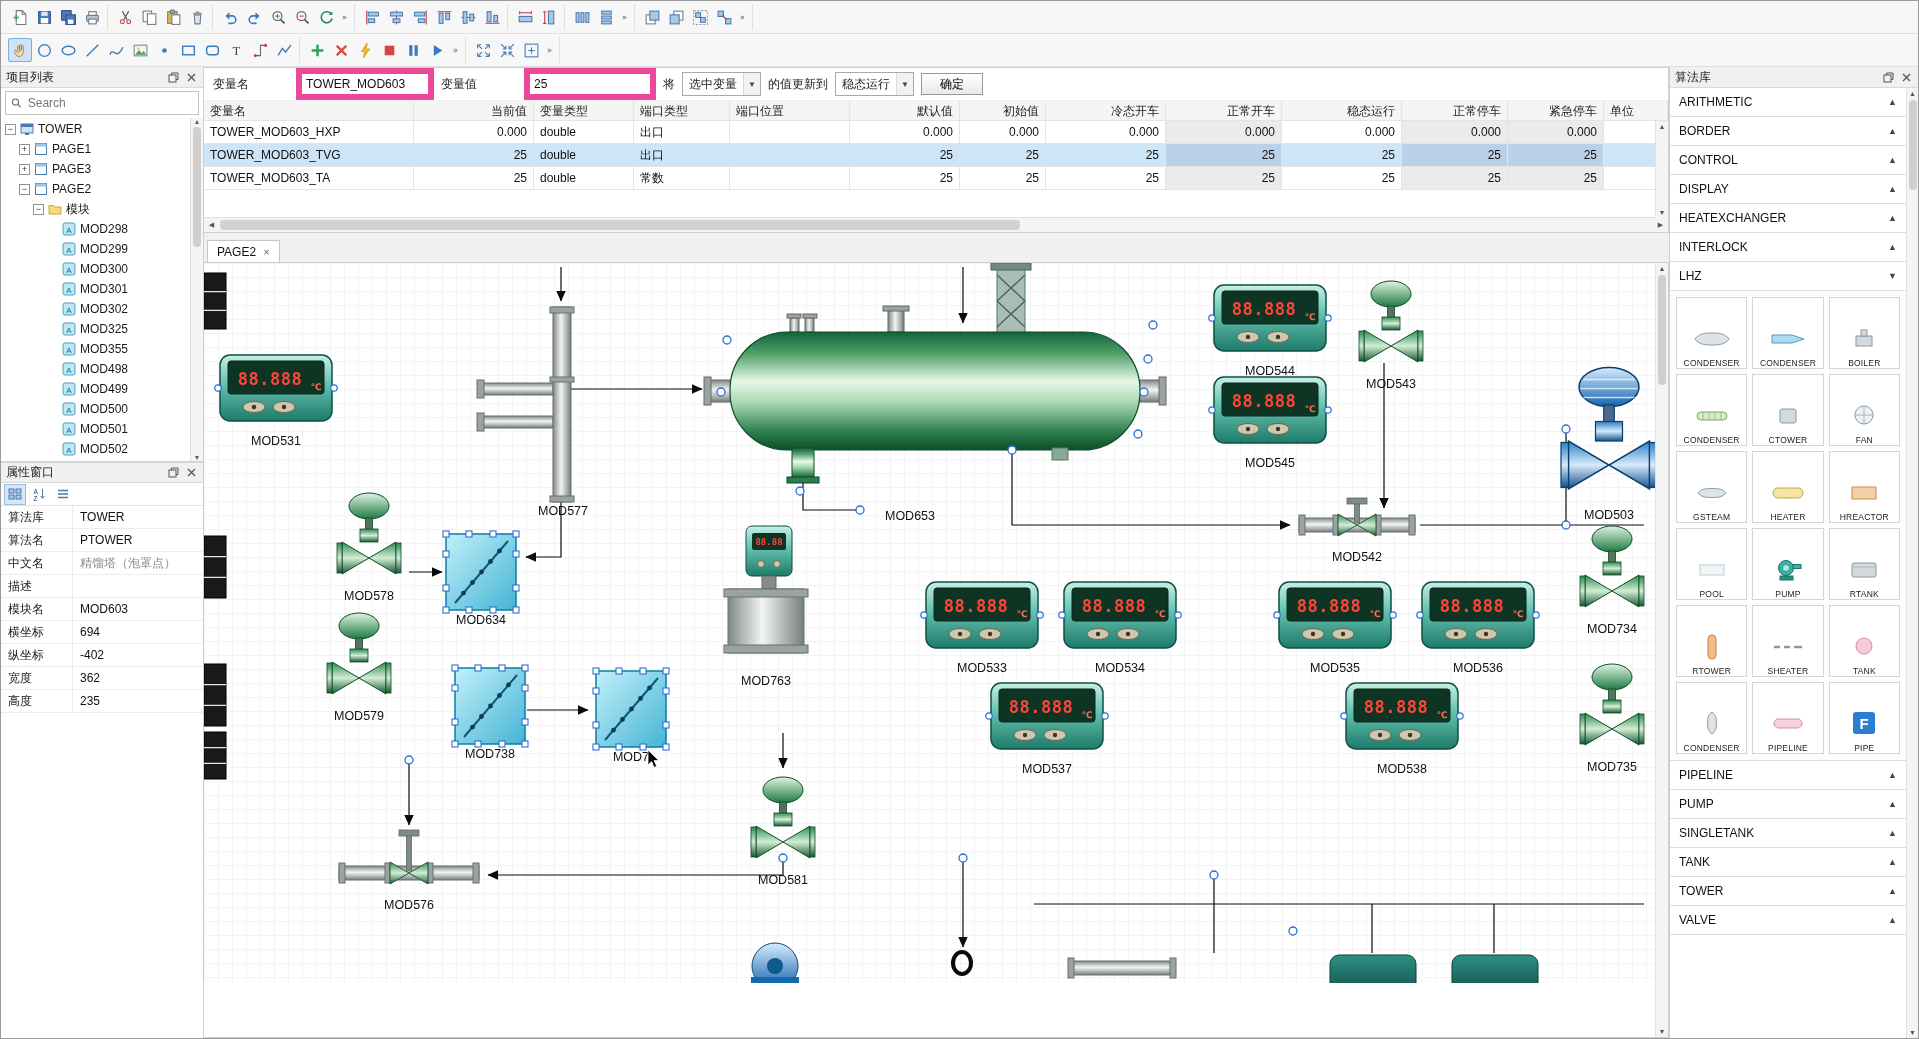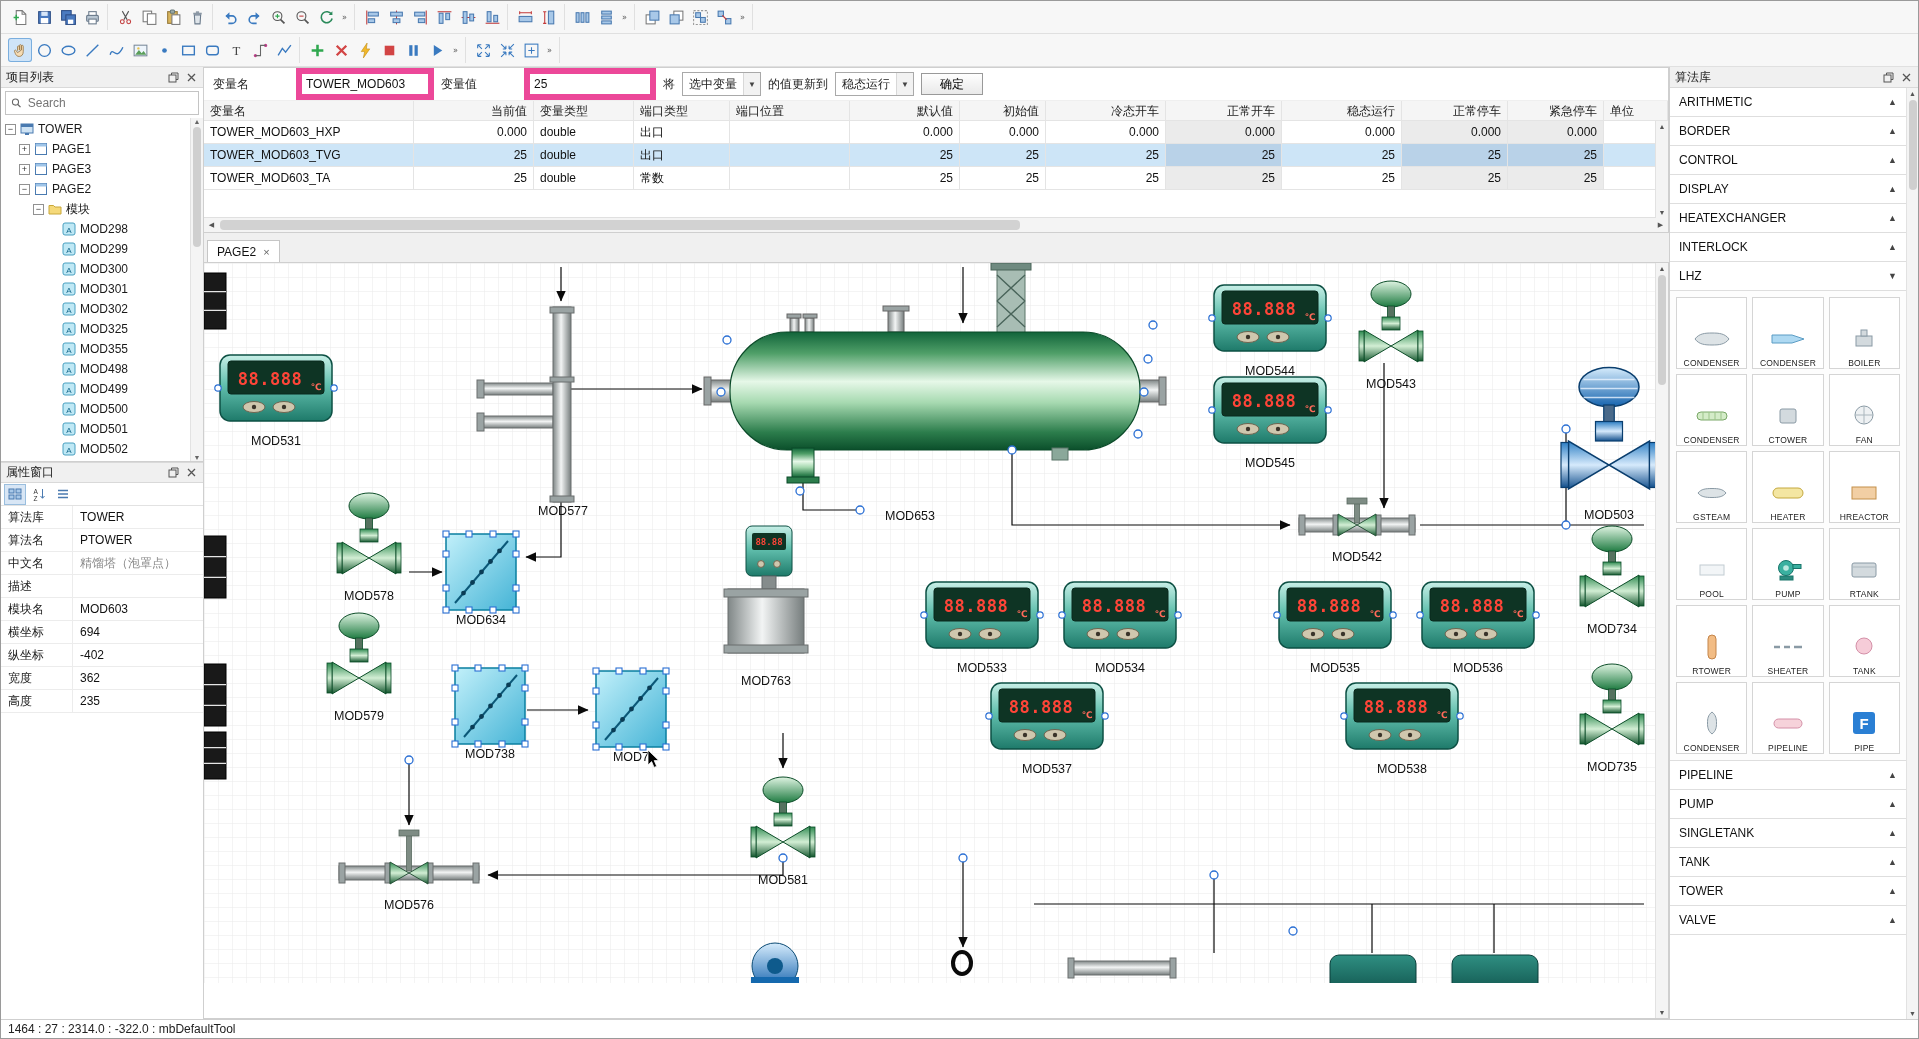--- a/index.html
+++ b/index.html
@@ -1487,17 +1487,14 @@
         </div>
       <div class="lib-scroll">
           <span>▲</span>
           <span class="scroll-thumb" style="height:90px;margin-top:3px;"></span>
           <span style="margin-top:auto">▼</span>
         </div>
     </div>
 
   </div>
 
-  <div class="statusbar">
-    <span>1464 : 27 : 2314.0 : -322.0 : mbDefaultTool</span>
-  </div>
 
 </div>
 
 </body></html>

